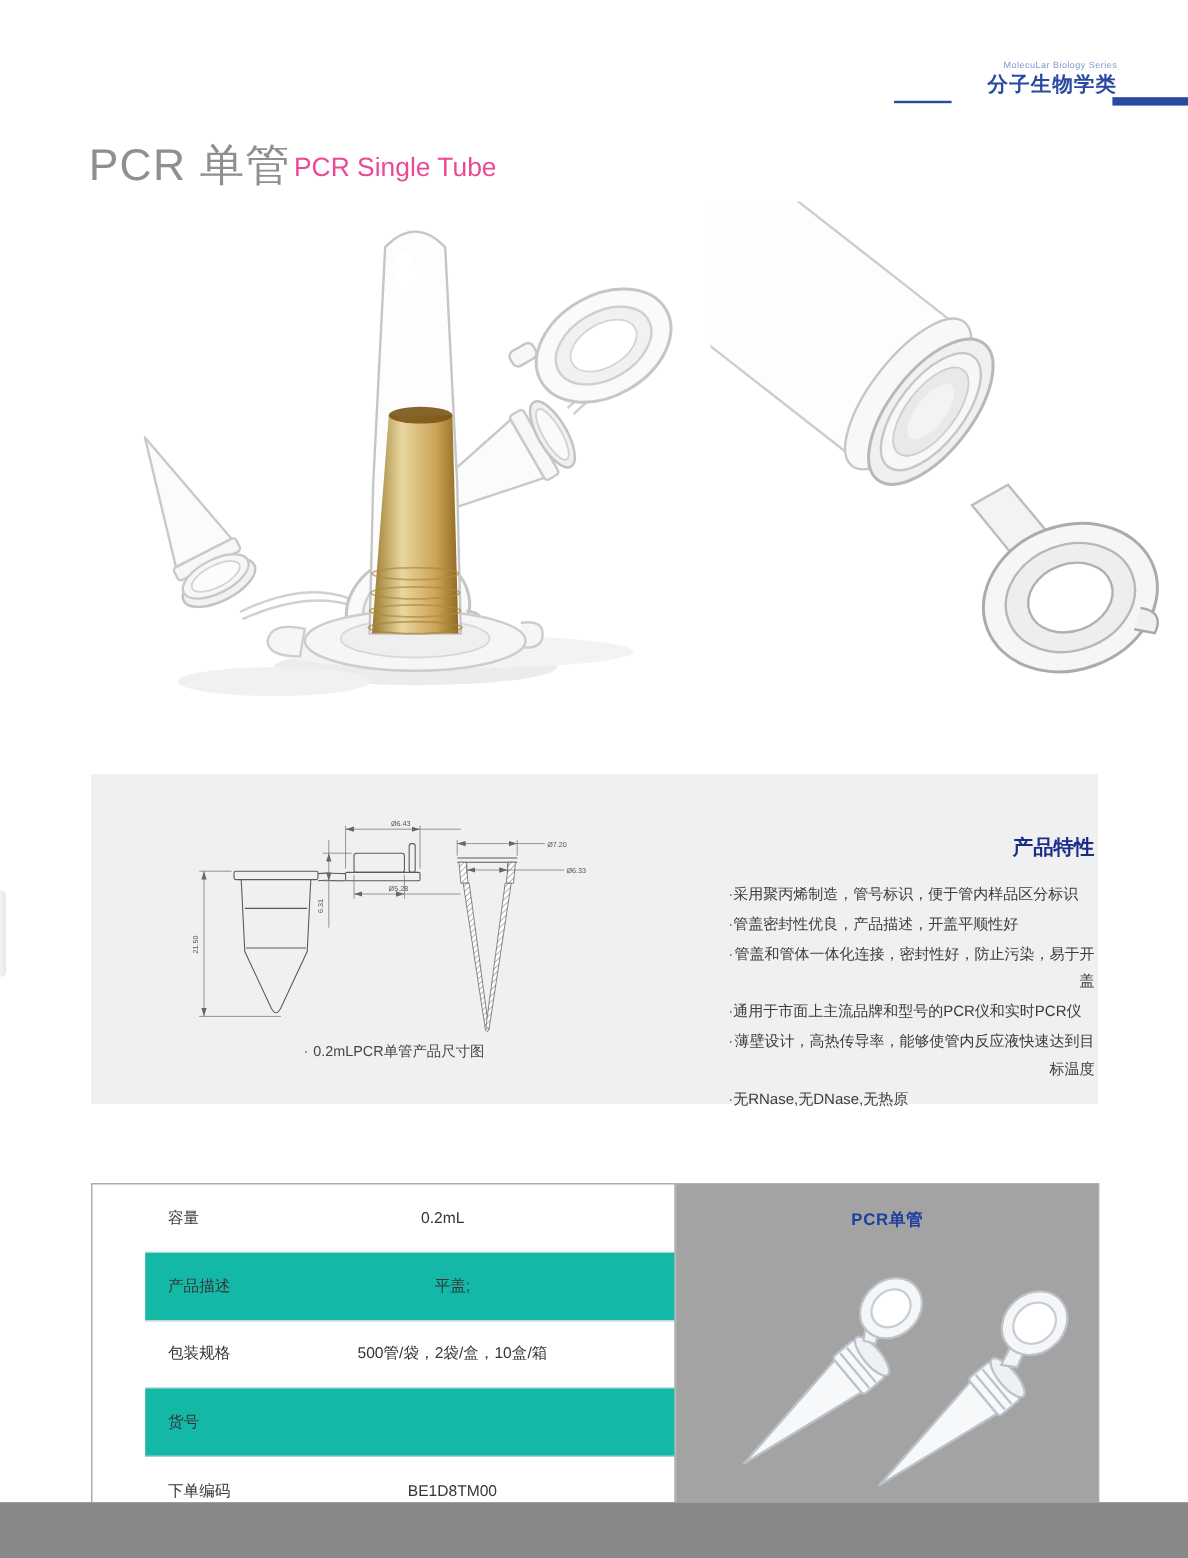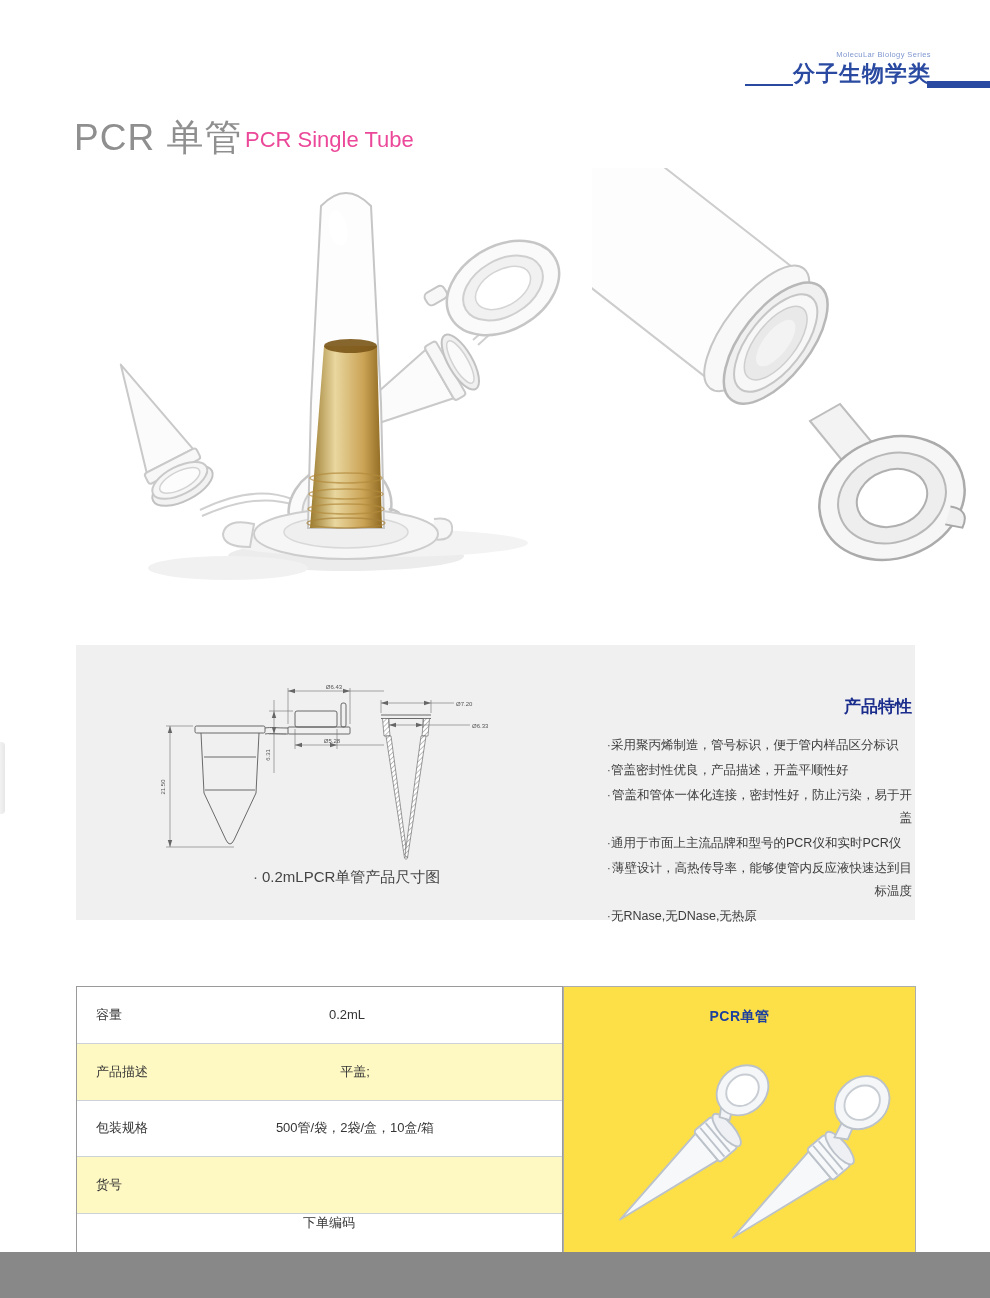--- a/index.html
+++ b/index.html
@@ -2,50 +2,50 @@
 <html><head>
 <meta charset="utf-8">
 <style>
   html,body{margin:0;padding:0;background:#888;}
   .page{position:relative;width:990px;height:1252px;background:#fff;overflow:hidden;
         font-family:"Liberation Sans","DejaVu Sans",sans-serif;}
   .abs{position:absolute;}
 
   
   .series-en{top:50px;right:59px;font-size:7.5px;letter-spacing:.4px;color:#7e96cf;}
-  .series-zh{top:59px;right:59px;font-size:22px;font-weight:bold;color:#2a4aa1;letter-spacing:1px;}
+  .series-zh{top:59px;right:59px;font-size:17px;font-weight:bold;color:#2a4aa1;letter-spacing:1px;}
   .hdr-line{top:84px;left:745px;width:48px;height:2px;background:#2a4aa1;}
   .hdr-bar{top:81px;left:927px;width:63px;height:7px;background:#2a4aa1;}
 
   
   .title-zh{top:113px;left:74px;font-size:37px;color:#8f8f8f;letter-spacing:1px;}
   .title-en{top:127px;left:245px;font-size:22px;color:#ec4899;}
 
   
   .gray-panel{top:645px;left:76px;width:839px;height:275px;background:#f0f0f0;}
   .features{left:524px;top:50px;width:312px;text-align:right;}
   .features-title{font-size:17px;font-weight:bold;color:#1b2d8c;margin:0 0 16px 0;}
   .features-list{list-style:none;margin:0;padding:0;font-size:12.5px;color:#3c3c3c;line-height:23px;}
   .features-list li{margin-bottom:2px;display:flex;}
   .blt{flex:0 0 11px;color:#555;}
-  .caption{left:177px;top:223px;font-size:15px;color:#454545;}
+  .caption{left:177px;top:223px;font-size:12px;color:#454545;}
   .caption .blt{margin-right:4px;}
 
   
-  .spec-table{top:986px;left:76px;width:487px;height:286px;border:1px solid #9a9a9a;box-sizing:border-box;}
+  .spec-table{top:986px;left:76px;width:487px;height:286px;border:1px solid #9a9a9a;box-sizing:border-box;padding-left:44px;}
   .spec-row{display:flex;align-items:center;height:56.8px;box-sizing:border-box;
             border-bottom:1px solid #ccd2d8;font-size:13px;color:#353535;}
-  .spec-row:last-child{border-bottom:none;flex-direction:column;}
-  .spec-row.alt{background:#fef9c3;}
+  .spec-row:last-child{border-bottom:none;}
+  .spec-row.alt{background:#14b8a6;}
   .spec-label{flex:0 0 36px;padding-left:19px;white-space:nowrap;font-weight:500;}
   .spec-value{flex:1;text-align:center;}
 
   
   .prod-panel{top:986px;left:563px;width:353px;height:286px;border:1px solid #adadad;
-              box-sizing:border-box;background:#fde047;}
+              box-sizing:border-box;background:#a3a3a3;}
   .prod-title{position:absolute;top:21px;left:0;width:100%;text-align:center;
               font-size:14px;font-weight:bold;color:#1d3f9e;letter-spacing:.5px;}
 
   .edge-curl{top:742px;left:0;width:5px;height:72px;background:linear-gradient(90deg,#f2f2f2,#e7e7e7);
              border-radius:0 4px 4px 0;}
   .footer-cut{top:1290px;left:716px;}
   svg text{font-family:"Liberation Sans","DejaVu Sans",sans-serif;}
 </style>
 </head>
 <body>

